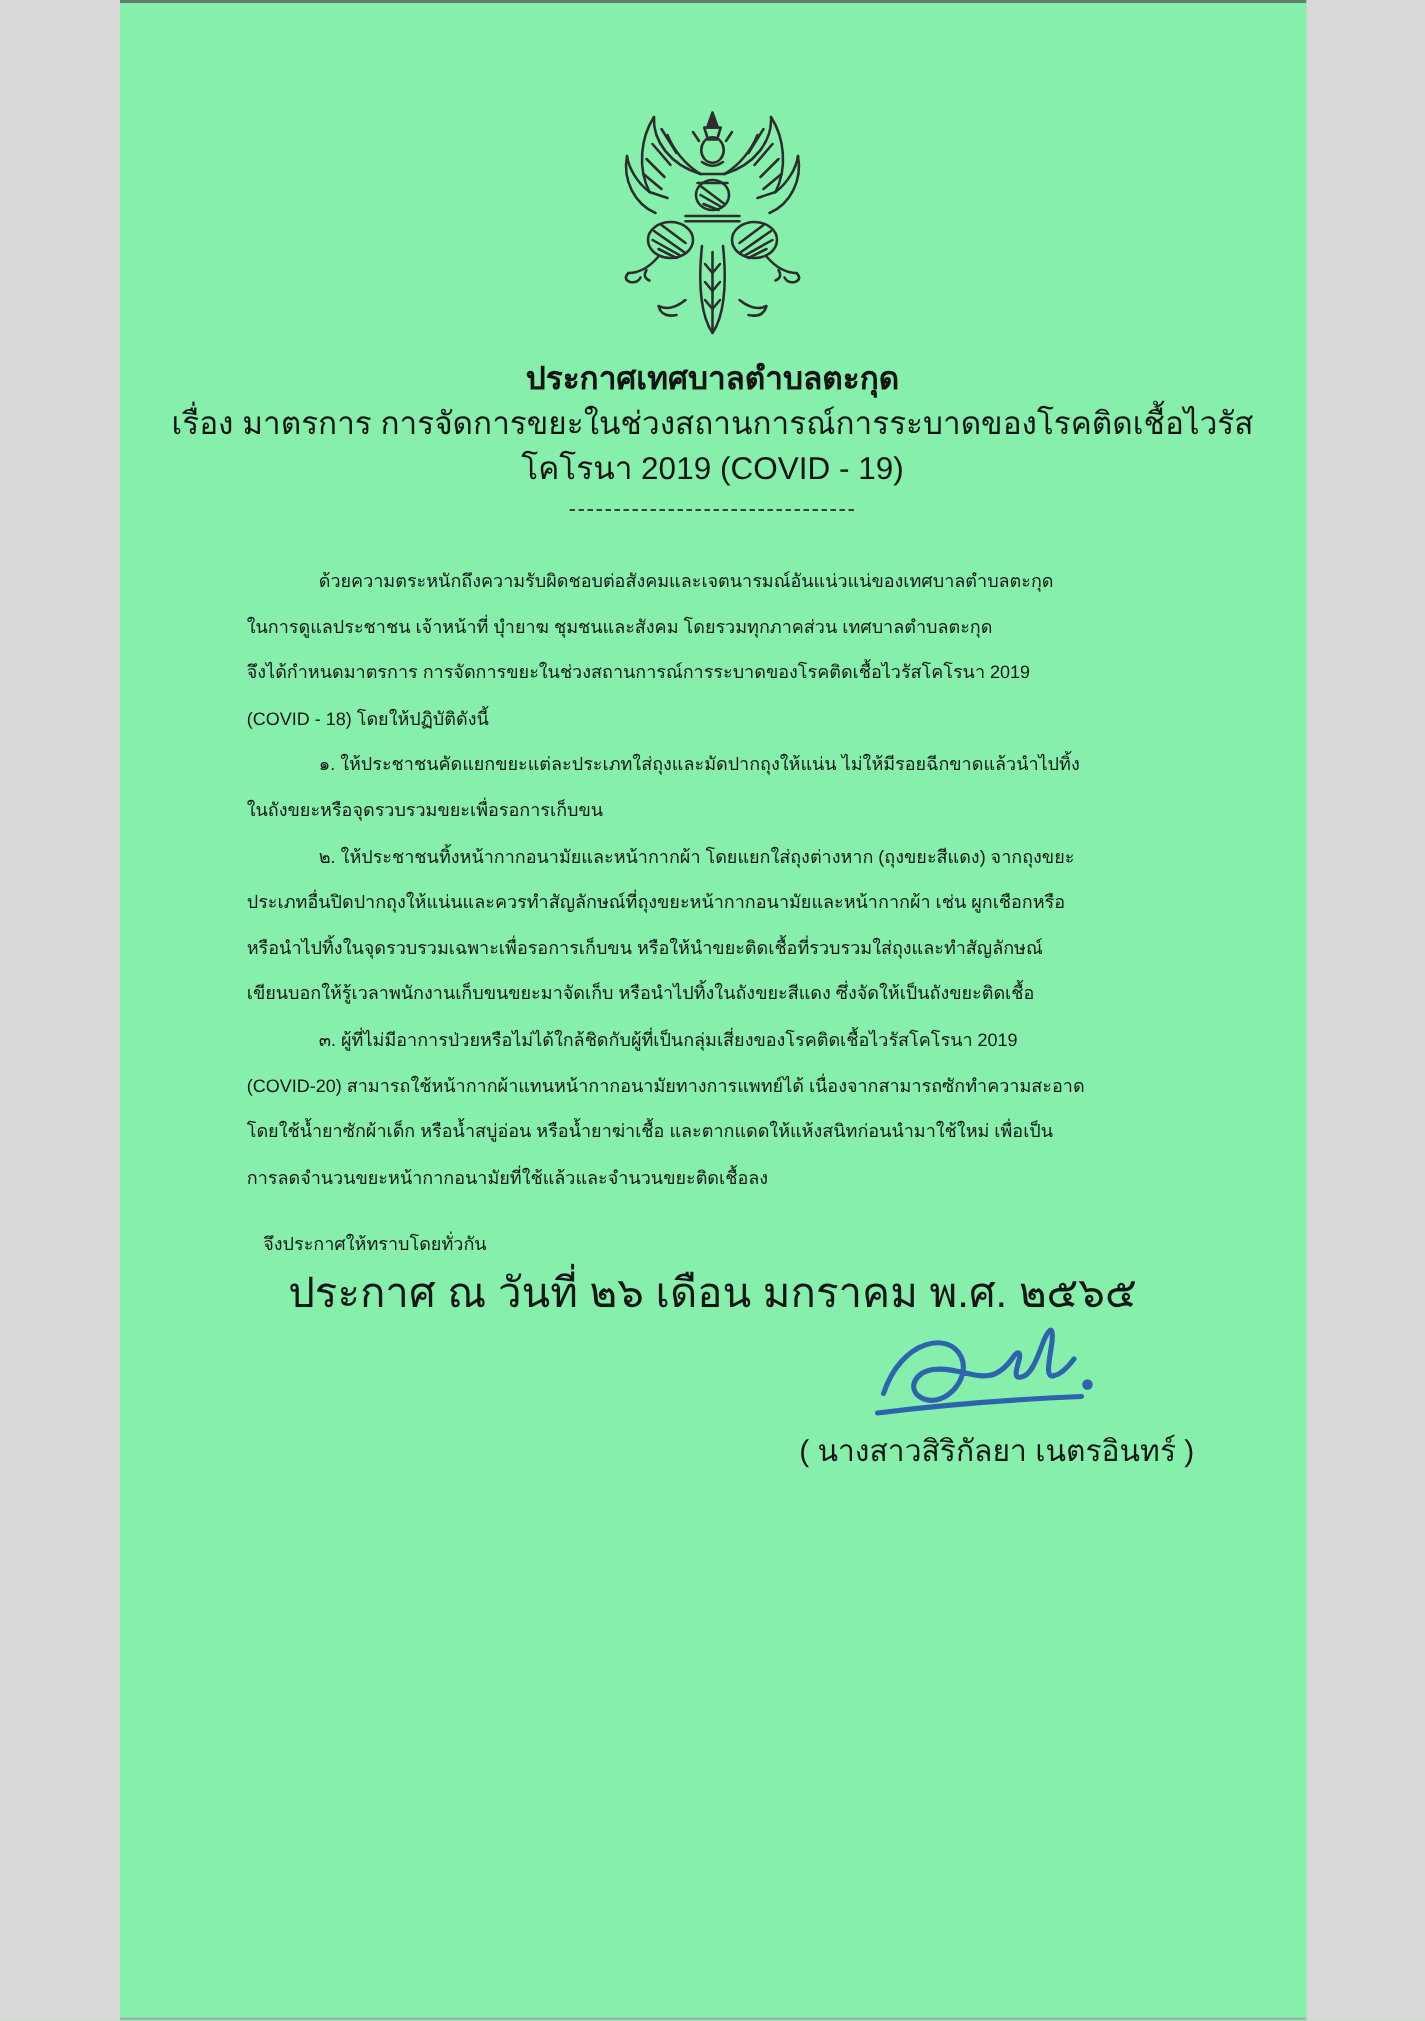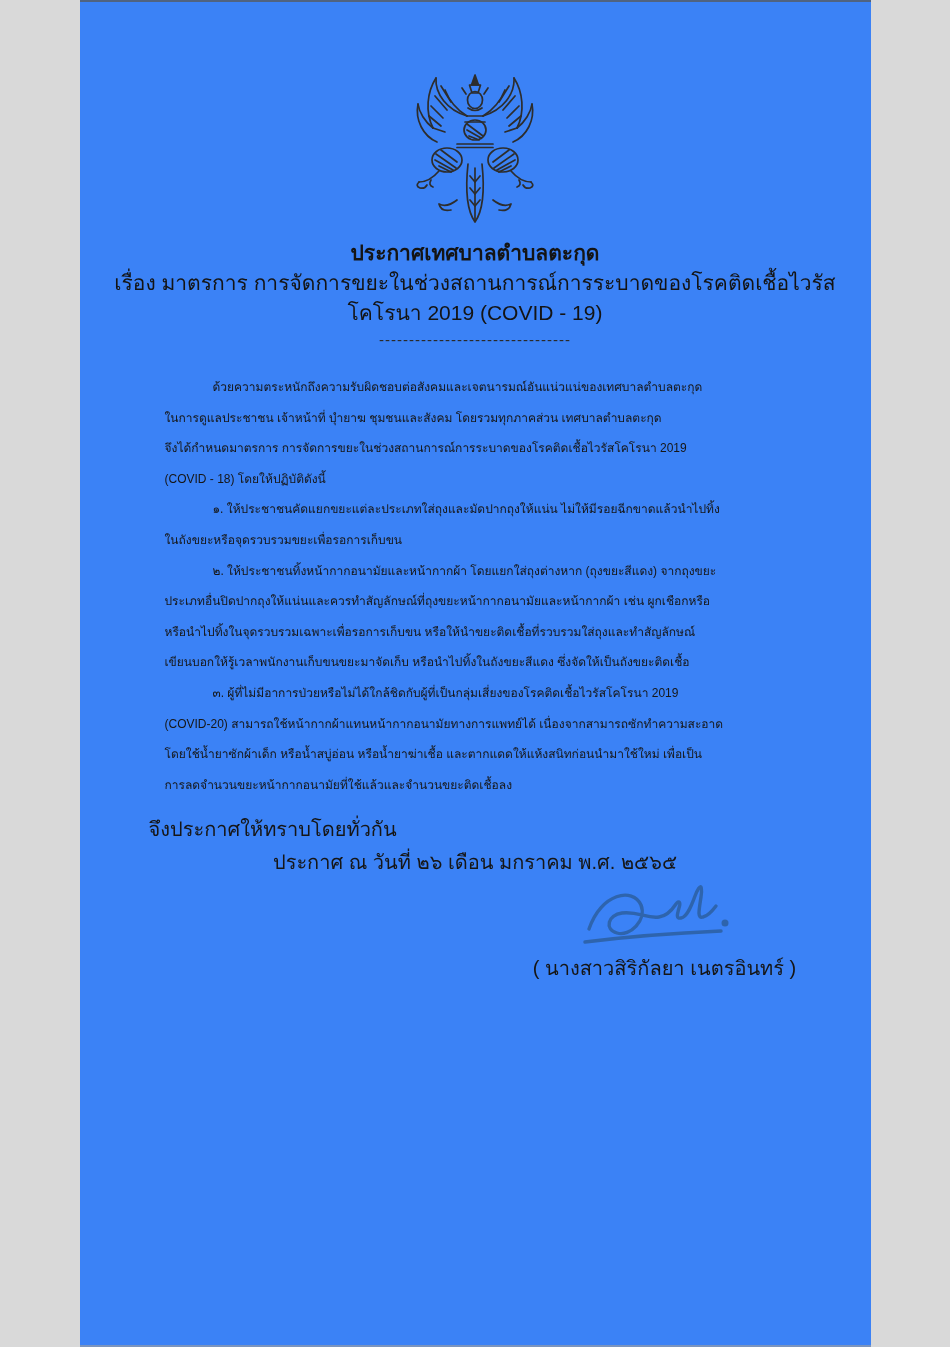--- a/index.html
+++ b/index.html
@@ -1,36 +1,36 @@
 <!DOCTYPE html>
 <html><head>
 <meta charset="utf-8">
 <style>
   html,body{margin:0;padding:0;background:#d9d9d9;}
   .page{
     position:relative;
     width:791px;height:1347px;
     margin:0 auto;
-    background:#3b82f6;
+    background:#86efac;
     overflow:hidden;
     color:#1a1a1a;
     font-family:"Liberation Sans","DejaVu Sans",sans-serif;
   }
   .scan-edge-top{position:absolute;top:0;left:0;right:0;height:2px;background:#585858;opacity:.75;}
   .scan-edge-bottom{position:absolute;bottom:0;left:0;right:0;height:2px;background:#9e9e9e;opacity:.65;}
   .emblem-wrap{padding-top:72px;display:flex;justify-content:center;}
   .titles{text-align:center;margin-top:8px;font-size:21px;line-height:30px;font-weight:bold;color:#141414;}
   .subject{font-weight:normal;}
   .divider{text-align:center;font-size:15px;line-height:24px;letter-spacing:1px;color:#2a2a2a;}
   .body-text{margin:20px 0 0 85px;width:798px;font-size:12px;line-height:30.6px;color:#161616;}
   .para{margin:0;}
   .line{white-space:pre-wrap;}
   .first-line{text-indent:48px;}
-  .closing{margin:14px 0 0 69px;font-size:20px;line-height:30px;color:#161616;}
-  .dateline{text-align:center;margin-top:3px;font-size:20px;line-height:30px;color:#161616;}
+  .closing{margin:14px 0 0 96px;font-size:12px;line-height:30px;color:#161616;}
+  .dateline{text-align:center;margin-top:3px;font-size:28px;line-height:30px;color:#161616;}
   .sign-block{margin-left:220px;width:730px;text-align:center;}
   .sig-svg{display:block;margin:2px auto 0 auto;}
   .signer-name{font-size:20px;line-height:30px;color:#161616;}
 </style>
 </head>
 <body>
 
 <div class="page">
   <div class="scan-edge-top"></div>
 

